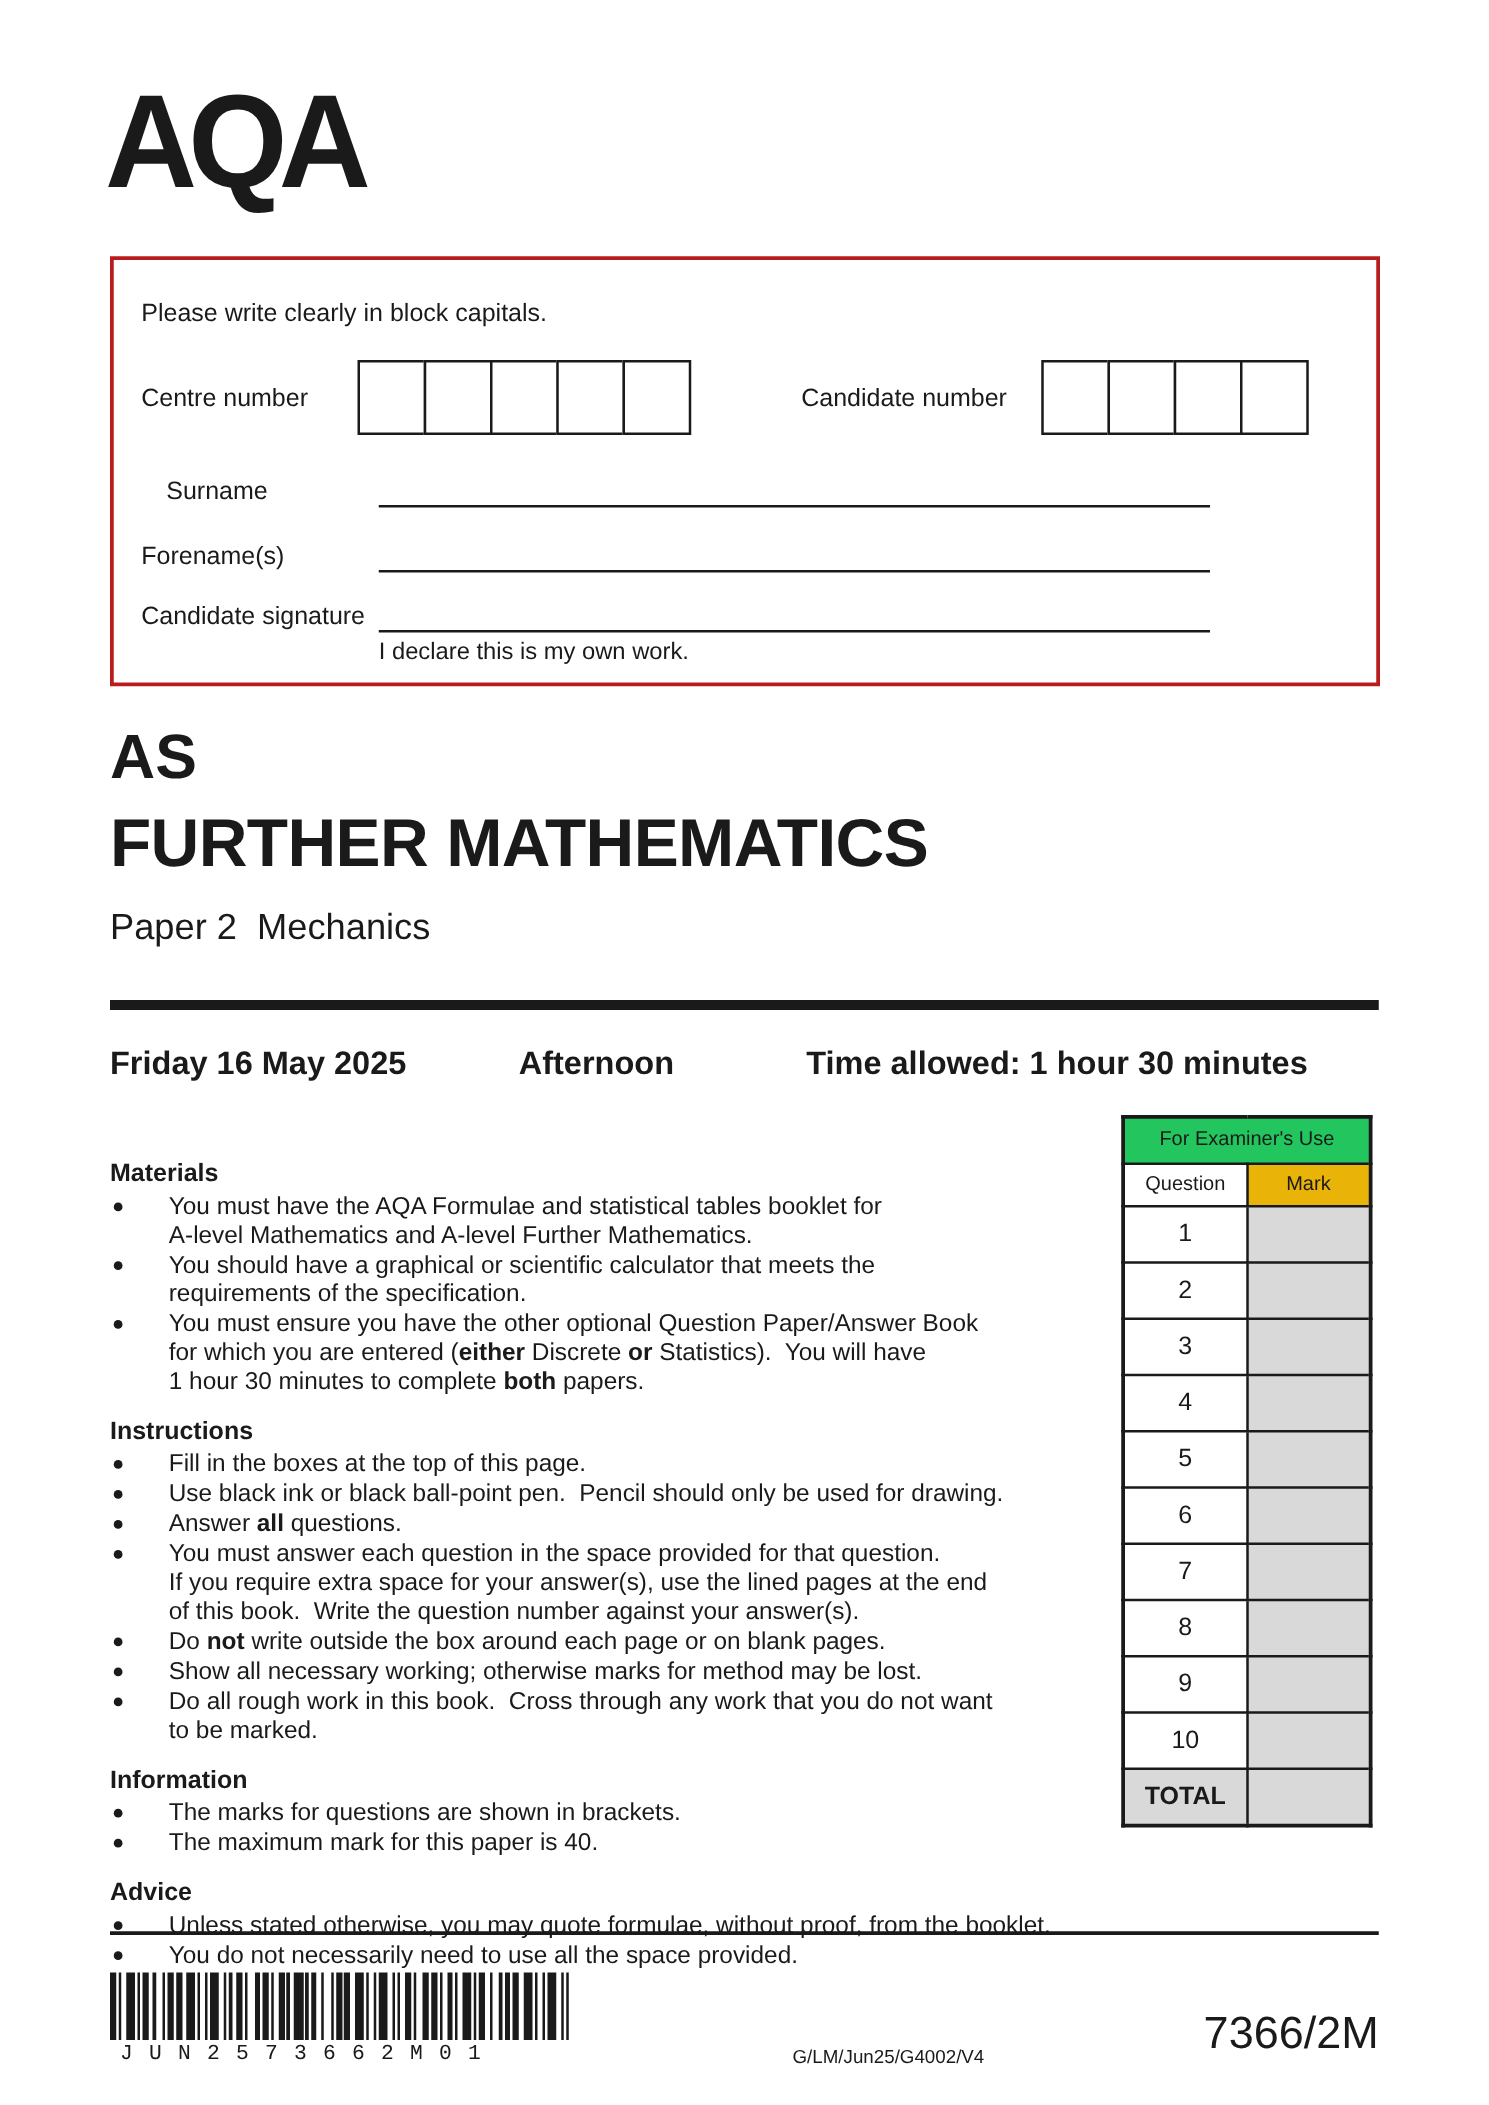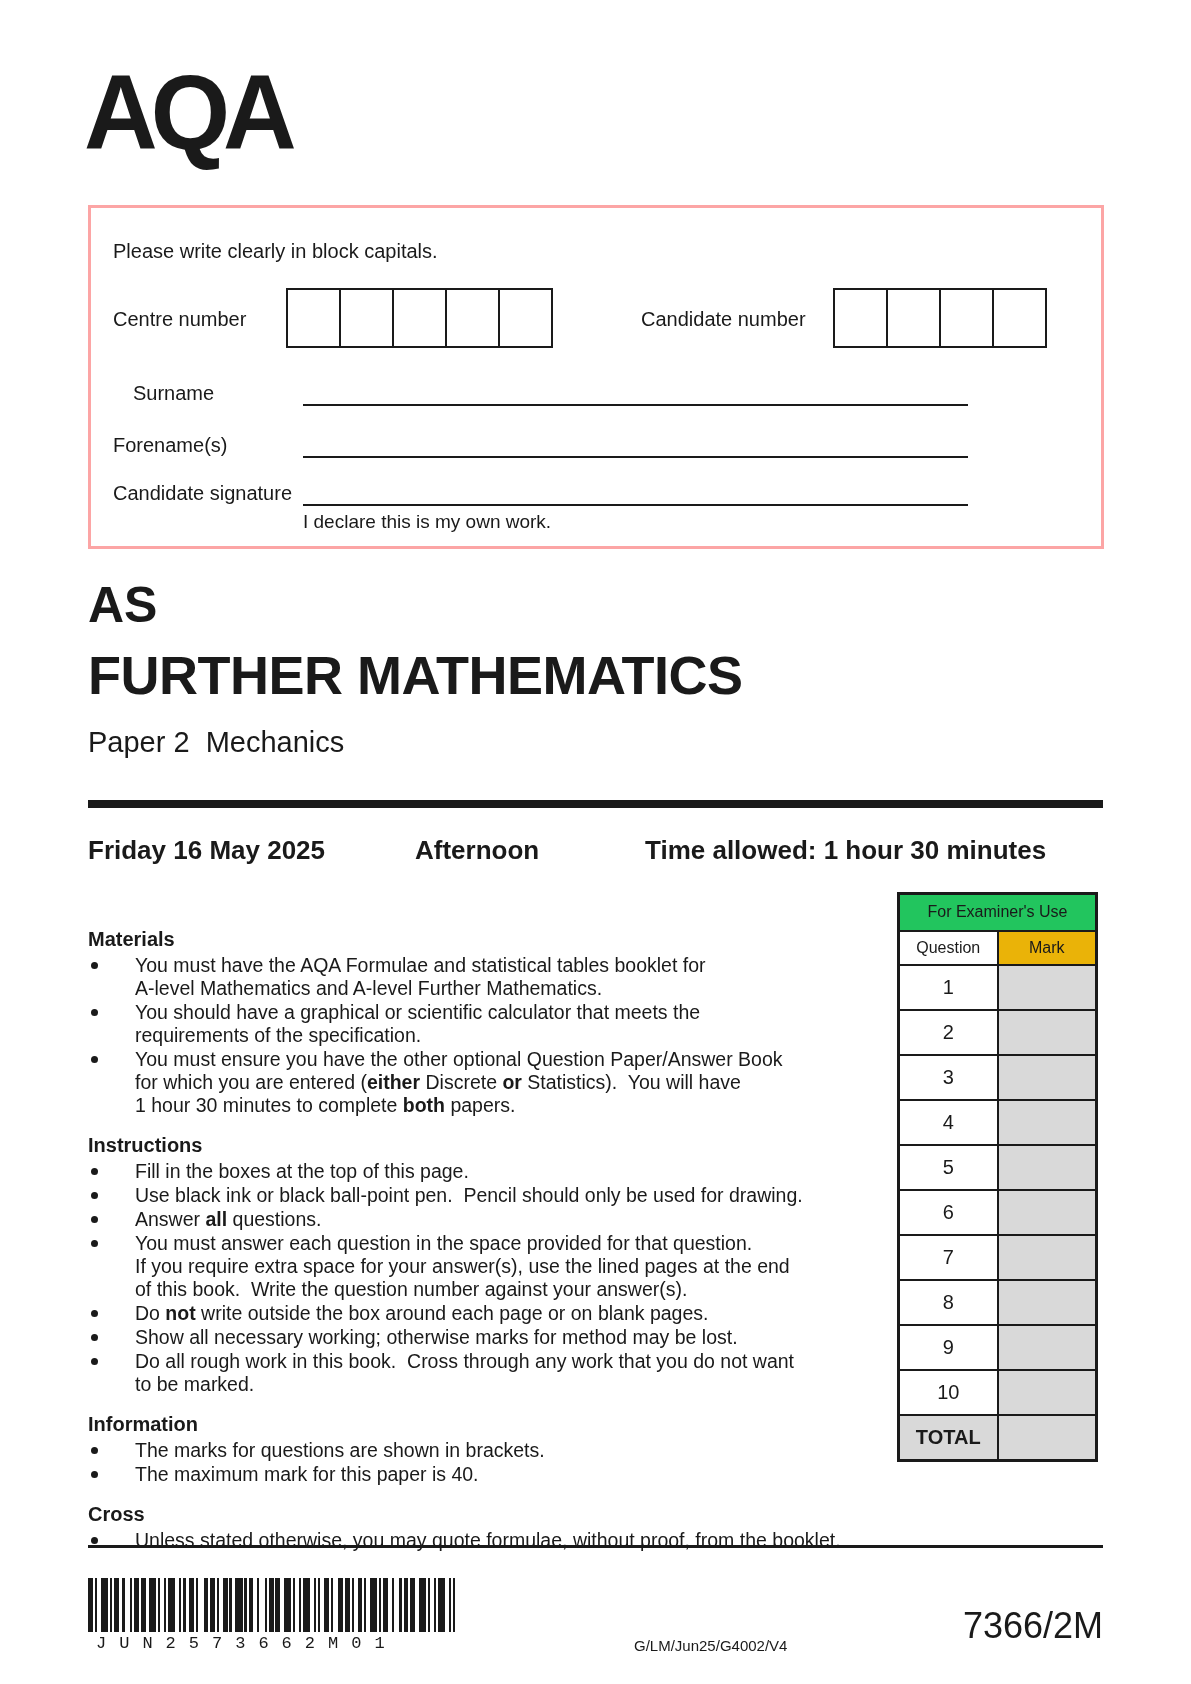--- a/index.html
+++ b/index.html
@@ -7,21 +7,21 @@
     position:relative;width:1191px;height:1684px;background:#ffffff;
     font-family:"Liberation Sans","DejaVu Sans",sans-serif;color:#1a1a1a;overflow:hidden;
   }
   .abs{position:absolute;}
   
   .logo{
     left:84px;top:62px;font-size:102px;font-weight:700;letter-spacing:-7px;
     line-height:1;transform:scaleY(1.04);color:#1a1a1a;
   }
   
-  .cand-box{left:88px;top:205px;width:1010px;height:338px;border:3px solid #fca5a5;}
+  .cand-box{left:88px;top:205px;width:1010px;height:338px;border:3px solid #b91c1c;}
   .cand-instruction{left:22px;top:32px;font-size:20px;}
   .field-label{font-size:20px;white-space:pre-wrap;}
   .boxes-row{position:absolute;top:80px;display:flex;}
   .nbox{width:55px;height:60px;border:2px solid #1a1a1a;margin-left:-2px;background:#fff;box-sizing:border-box;}
   .nbox:first-child{margin-left:0;}
   .write-line{position:absolute;border-bottom:2px solid #1a1a1a;height:0;}
   .declaration{left:212px;top:303px;font-size:19px;}
   
   .t-as{left:88px;top:580px;font-size:50px;font-weight:700;line-height:1;}
   .t-subject{left:88px;top:648px;font-size:54px;font-weight:700;line-height:1;letter-spacing:-0.5px;}
@@ -175,25 +175,29 @@
             <span class="dot"></span>
             <span class="bullet-text">The marks for questions are shown in brackets.</span>
           </div>
           <div class="bullet-item">
             <span class="dot"></span>
             <span class="bullet-text">The maximum mark for this paper is 40.</span>
           </div>
         </div>
     </div>
     <div class="section">
-      <div class="section-heading">Cross</div>
+      <div class="section-heading">Advice</div>
       <div>
           <div class="bullet-item">
             <span class="dot"></span>
             <span class="bullet-text">Unless stated otherwise, you may quote formulae, without proof, from the booklet.</span>
+          </div>
+          <div class="bullet-item">
+            <span class="dot"></span>
+            <span class="bullet-text">You do not necessarily need to use all the space provided.</span>
           </div>
         </div>
     </div>
   </div>
 
   <div class="abs exam-table-wrap">
     <table class="exam">
       <tbody>
         <tr>
           <td class="tbl-title" colspan="2">For Examiner's Use</td>

